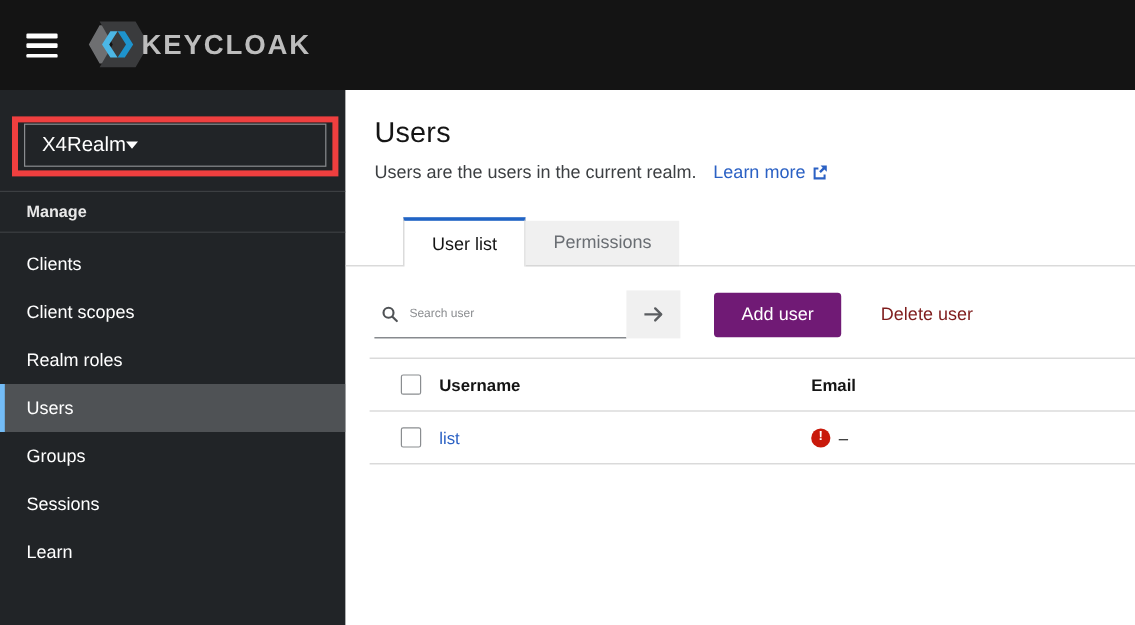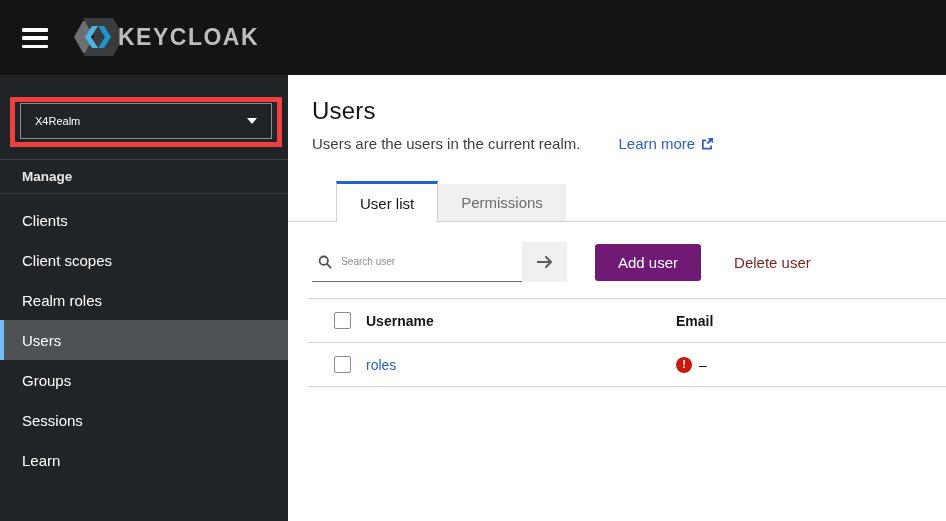--- a/index.html
+++ b/index.html
@@ -9,32 +9,32 @@
   
   .topbar { position:absolute; left:0; top:0; width:946px; height:75px; background:#141414; z-index:5; }
   .nav-toggle { position:absolute; left:22px; top:28px; width:26px; height:20px; background:none; border:none; cursor:pointer; display:flex; flex-direction:column; justify-content:space-between; }
   .nav-toggle span { display:block; width:26px; height:3.5px; background:#fff; border-radius:1px; }
   .brand { position:absolute; left:68px; top:14px; display:flex; align-items:center; }
 
   
   .sidebar { position:absolute; left:0; top:75px; width:288px; bottom:0; background:#212427; color:#fff; }
   .realm-block { position:relative; height:85px; border-bottom:1px solid #3c3f42; }
   .realm-annotation { position:absolute; left:10px; top:22px; width:272px; height:50px; border:5px solid #ef3f3f; }
-  .realm-selector { margin:1px 5px; height:36px; border:1px solid #8a8d90; display:flex; align-items:center; justify-content:space-between; padding:0 14px; font-size:11px; color:#fff; cursor:pointer; background:transparent; width:calc(100% - 10px); }
+  .realm-selector { margin:1px 5px; height:36px; border:1px solid #8a8d90; display:flex; align-items:center; padding:0 14px; font-size:17px; color:#fff; cursor:pointer; background:transparent; width:calc(100% - 10px); }
   .caret-down { width:0; height:0; border-left:5px solid transparent; border-right:5px solid transparent; border-top:6px solid #fff; }
   .nav-section-title { height:34px; display:flex; align-items:center; padding-left:22px; font-size:13.5px; font-weight:600; color:#e8e8e8; border-bottom:1px solid #3c3f42; }
   .nav-list { list-style:none; padding-top:6px; }
   .nav-item { height:40px; display:flex; align-items:center; padding-left:22px; font-size:15px; color:#fff; cursor:pointer; }
   .nav-item.current { background:#4f5255; border-left:4px solid #73bcf7; padding-left:18px; }
 
   
   .main { position:absolute; left:288px; top:75px; right:0; bottom:0; background:#fff; }
   .page-header { padding:22px 24px 0 24px; }
   .page-title { font-size:24px; font-weight:500; color:#151515; letter-spacing:.2px; }
-  .subtitle-row { margin-top:10px; font-size:15px; color:#3c3f42; display:flex; align-items:center;gap:24px; }
+  .subtitle-row { margin-top:10px; font-size:15px; color:#3c3f42; display:flex; align-items:center; }
   .learn-more { margin-left:14px; color:#2b61c4; text-decoration:none; display:inline-flex; align-items:center; gap:5px; font-size:15px; cursor:pointer; }
 
   .tabs { display:flex; align-items:stretch; margin-top:29px; height:41px; }
   .tab-spacer { width:48px; border-bottom:1px solid #d2d2d2; }
   .tab { display:flex; align-items:center; padding:0 23px; font-size:15px; cursor:pointer; }
   .tab.active { border-top:3px solid #2164c5; border-left:1px solid #d2d2d2; border-right:1px solid #d2d2d2; background:#fff; color:#151515; }
   .tab.inactive { margin-top:3px; background:#f0f0f0; color:#6a6e73; border-bottom:1px solid #d2d2d2; }
   .tab-filler { flex:1; border-bottom:1px solid #d2d2d2; }
 
   .toolbar { display:flex; align-items:center; margin:20px 24px 0 24px; height:40px; }
@@ -143,21 +143,21 @@
     </div>
 
     <div class="user-table">
       <div class="t-row t-head">
         <input type="checkbox" class="cb" style="">
         <div>Username</div>
         <div>Email</div>
       </div>
       <div class="t-row t-body-row">
         <input type="checkbox" class="cb" style="">
-        <a class="user-link">roles</a>
+        <a class="user-link">list</a>
         <div class="email-cell">
           <span class="error-badge">!</span>
           <span>–</span>
         </div>
       </div>
     </div>
 
   </main>
 </div>
 

